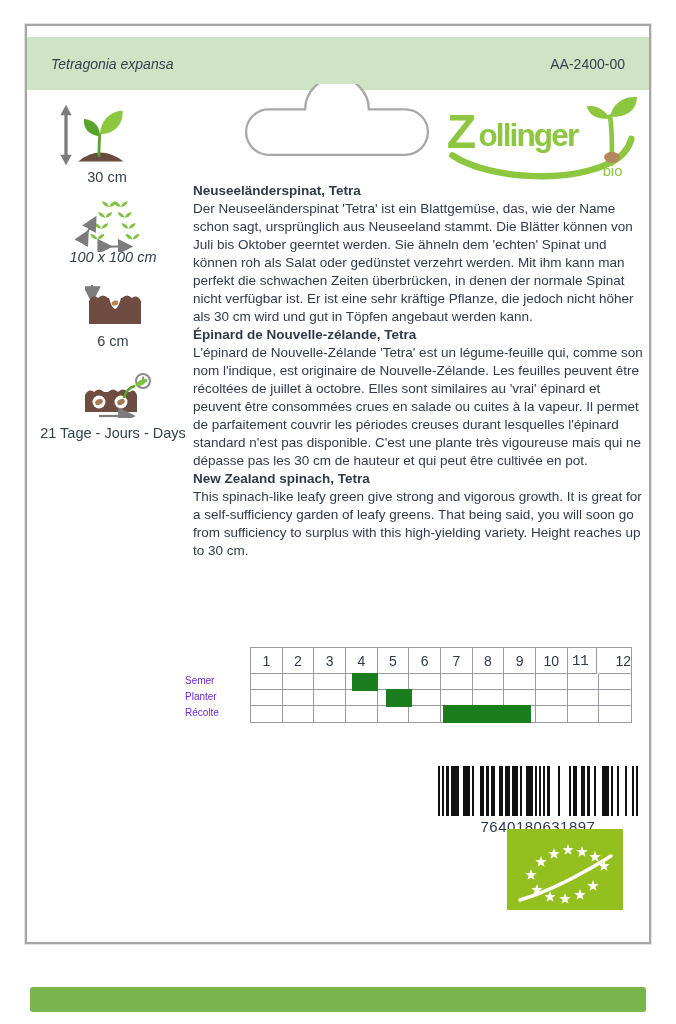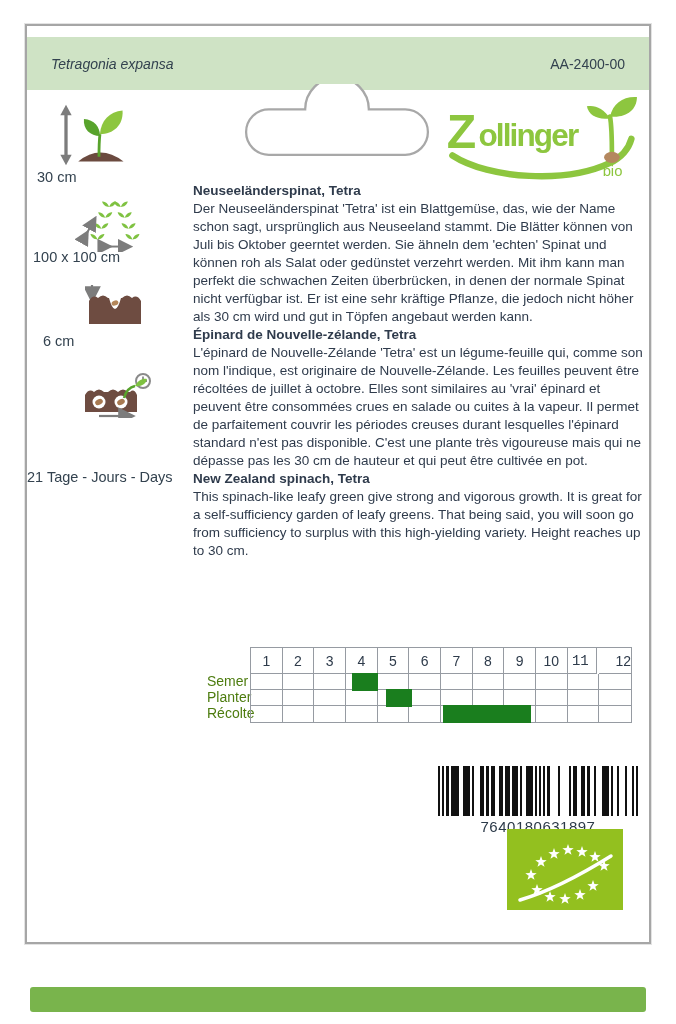--- a/index.html
+++ b/index.html
@@ -6,24 +6,24 @@
   .page{position:relative;width:676px;height:1024px;background:#ffffff;
         font-family:"Liberation Sans",sans-serif;color:#2e3b4b;overflow:hidden;}
   .abs{position:absolute;}
   .card{position:absolute;left:25px;top:24px;width:622px;height:916px;
         background:#fff;border:2px solid #a6a6a6;box-shadow:0 0 0 1px #e3e3e3;}
   .band{position:absolute;left:0;top:11px;width:622px;height:53px;background:#cfe3c5;
         display:flex;align-items:center;justify-content:space-between;
         padding:0 24px;box-sizing:border-box;font-size:14px;color:#33424f;}
   .species{font-style:italic;}
   .artno{font-style:normal;}
-  .spec-label{position:absolute;text-align:left;font-size:14.5px;color:#33424f;height:18px;line-height:18px;}
+  .spec-label{position:absolute;text-align:center;font-size:14.5px;color:#33424f;height:18px;line-height:18px;}
   .desc-wrap{position:absolute;left:166px;top:156px;width:452px;font-size:13.5px;line-height:18px;color:#2f3b4c;}
   .desc-title{font-weight:bold;}
-  .cal-label{position:absolute;left:180px;width:56px;font-size:14px;color:#4d7c0f;height:16px;line-height:16px;}
+  .cal-label{position:absolute;left:158px;width:56px;font-size:10px;color:#6d28d9;height:16px;line-height:16px;}
   #cal-grid{position:absolute;left:223px;top:621px;width:380px;height:74px;
             border:1px solid #969ba2;box-sizing:content-box;}
   .ch{position:absolute;text-align:center;font-size:14px;color:#2e3b4b;line-height:26px;box-sizing:border-box;}
   .cc{position:absolute;box-sizing:border-box;}
   .cal-bar{position:absolute;}
   .bc-num{position:absolute;left:411px;top:792px;width:200px;text-align:center;
           font-size:15px;color:#2c3a49;letter-spacing:0.5px;}
   .eu-box{position:absolute;left:480px;top:803px;width:116px;height:81px;}
   .org-code{position:absolute;left:455px;top:892px;width:166px;text-align:center;
             font-size:16.5px;letter-spacing:1.5px;color:#222;}
@@ -85,21 +85,21 @@
       <use href="#plantlet" transform="translate(60,9)"></use>
       <use href="#plantlet" transform="translate(40,23)"></use>
       <use href="#plantlet" transform="translate(65,23)"></use>
       <use href="#plantlet" transform="translate(35,37)"></use>
       <use href="#plantlet" transform="translate(70,37)"></use>
       <use href="#plantlet" transform="translate(30,51)"></use>
       <use href="#plantlet" transform="translate(75,51)"></use>
       <line x1="14" y1="52" x2="24" y2="34" stroke="#7c7c7c" stroke-width="2.5" marker-start="url(#ah2)" marker-end="url(#ah2)"></line>
       <line x1="40" y1="65" x2="66" y2="65" stroke="#7c7c7c" stroke-width="2.5" marker-start="url(#ah2)" marker-end="url(#ah2)"></line>
     </svg>
-    <div class="spec-label" style="left:6px;top:222px;width:160px;">100 x 100 cm</div>
+    <div class="spec-label" style="left:6px;top:222px;width:160px;font-style:italic;">100 x 100 cm</div>
 
     <svg class="abs" style="left:58px;top:258px;" width="60" height="42" viewBox="0 0 60 42">
       <defs>
         <marker id="ah3" markerWidth="8" markerHeight="8" refX="4" refY="4" orient="auto">
           <path d="M0,0 L8,4 L0,8 Z" fill="#7c7c7c"></path>
         </marker>
       </defs>
       <line x1="7" y1="1" x2="7" y2="11" stroke="#7c7c7c" stroke-width="2.2" marker-end="url(#ah3)"></line>
       <path d="M4,40 L4,17 Q8,10 13,14 Q18,9 23,14 L24,14 Q27,25 30,25 Q33,25 36,14 L37,14 Q42,9 47,14 Q52,10 56,17 L56,40 Z" fill="#6e4c41"></path>
       <ellipse cx="30" cy="19" rx="3.5" ry="2.5" fill="#b5875a" transform="rotate(-20 30 19)"></ellipse>
@@ -116,21 +116,21 @@
       <path d="M62,9 L62,4.5 M62,9 L66,9" stroke="#8a8a8a" stroke-width="1.8" fill="none"></path>
       <path d="M4,40 L4,23 Q8,16 13,20 Q18,15 23,20 L27,20 Q32,15 37,20 Q42,15 47,20 L49,20 Q53,16 56,23 L56,40 Z" fill="#6e4c41"></path>
       <circle cx="18" cy="30" r="6.5" fill="#ffffff"></circle>
       <circle cx="40" cy="30" r="6.5" fill="#ffffff"></circle>
       <ellipse cx="18" cy="30" rx="4" ry="2.8" fill="#a87a52" transform="rotate(-25 18 30)"></ellipse>
       <ellipse cx="40" cy="30" rx="4" ry="2.8" fill="#a87a52" transform="rotate(-25 40 30)"></ellipse>
       <path d="M43,26 C45,19 49,15 54,14" fill="none" stroke="#58a32c" stroke-width="2.5"></path>
       <path d="M54,14 C57,8 62,6 66,7 C65,12 60,15 54,14 Z" fill="#7fc241"></path>
       <line x1="18" y1="44" x2="46" y2="44" stroke="#7c7c7c" stroke-width="2.2" marker-end="url(#ah4)"></line>
     </svg>
-    <div class="spec-label" style="left:0px;top:398px;width:172px;margin-top:44px;">21 Tage - Jours - Days</div>
+    <div class="spec-label" style="left:0px;top:398px;width:172px;">21 Tage - Jours - Days</div>
 
     <div class="desc-wrap">
       <div>
         <div class="desc-title">Neuseeländerspinat, Tetra</div>
         <div class="desc-body">Der Neuseeländerspinat 'Tetra' ist ein Blattgemüse, das, wie der Name schon sagt, ursprünglich aus Neuseeland stammt. Die Blätter können von Juli bis Oktober geerntet werden. Sie ähneln dem 'echten' Spinat und können roh als Salat oder gedünstet verzehrt werden. Mit ihm kann man perfekt die schwachen Zeiten überbrücken, in denen der normale Spinat nicht verfügbar ist. Er ist eine sehr kräftige Pflanze, die jedoch nicht höher als 30 cm wird und gut in Töpfen angebaut werden kann.</div>
       </div>
       <div>
         <div class="desc-title">Épinard de Nouvelle-zélande, Tetra</div>
         <div class="desc-body">L'épinard de Nouvelle-Zélande 'Tetra' est un légume-feuille qui, comme son nom l'indique, est originaire de Nouvelle-Zélande. Les feuilles peuvent être récoltées de juillet à octobre. Elles sont similaires au 'vrai' épinard et peuvent être consommées crues en salade ou cuites à la vapeur. Il permet de parfaitement couvrir les périodes creuses durant lesquelles l'épinard standard n'est pas disponible. C'est une plante très vigoureuse mais qui ne dépasse pas les 30 cm de hauteur et qui peut être cultivée en pot.</div>
       </div>

